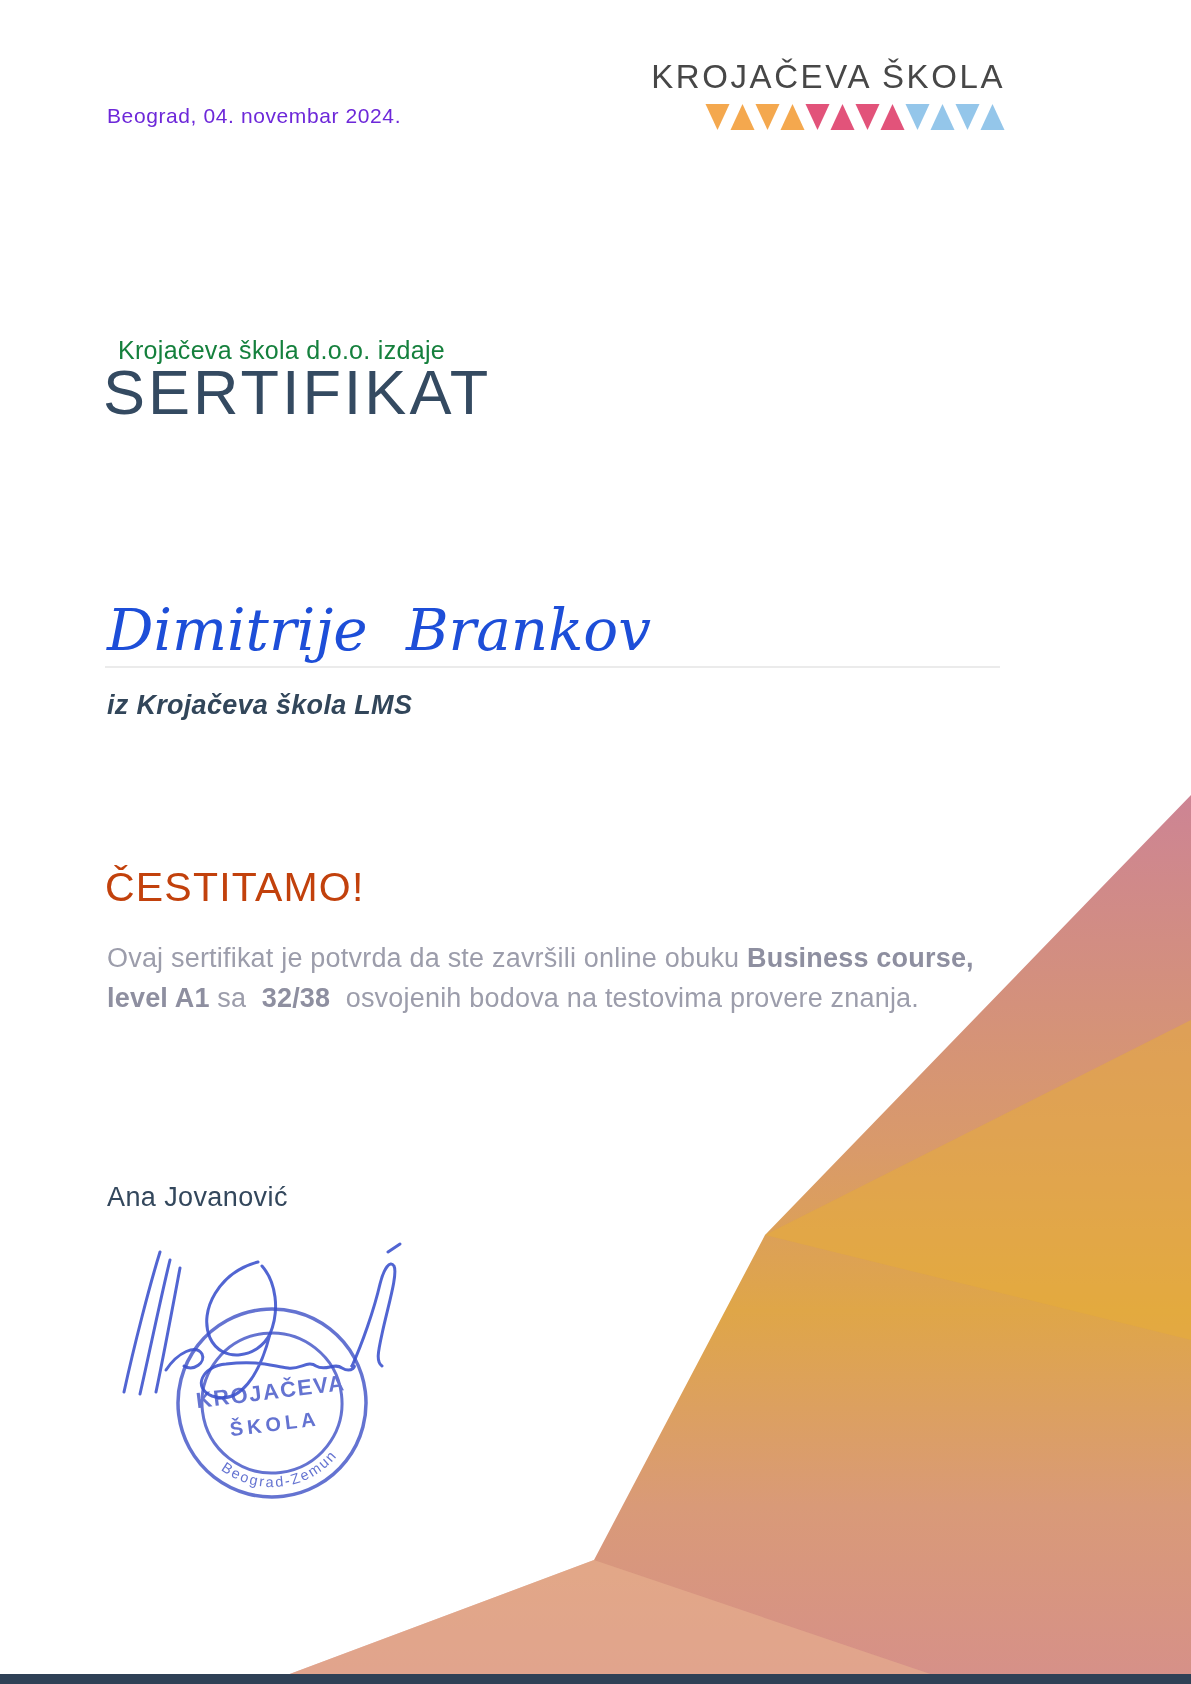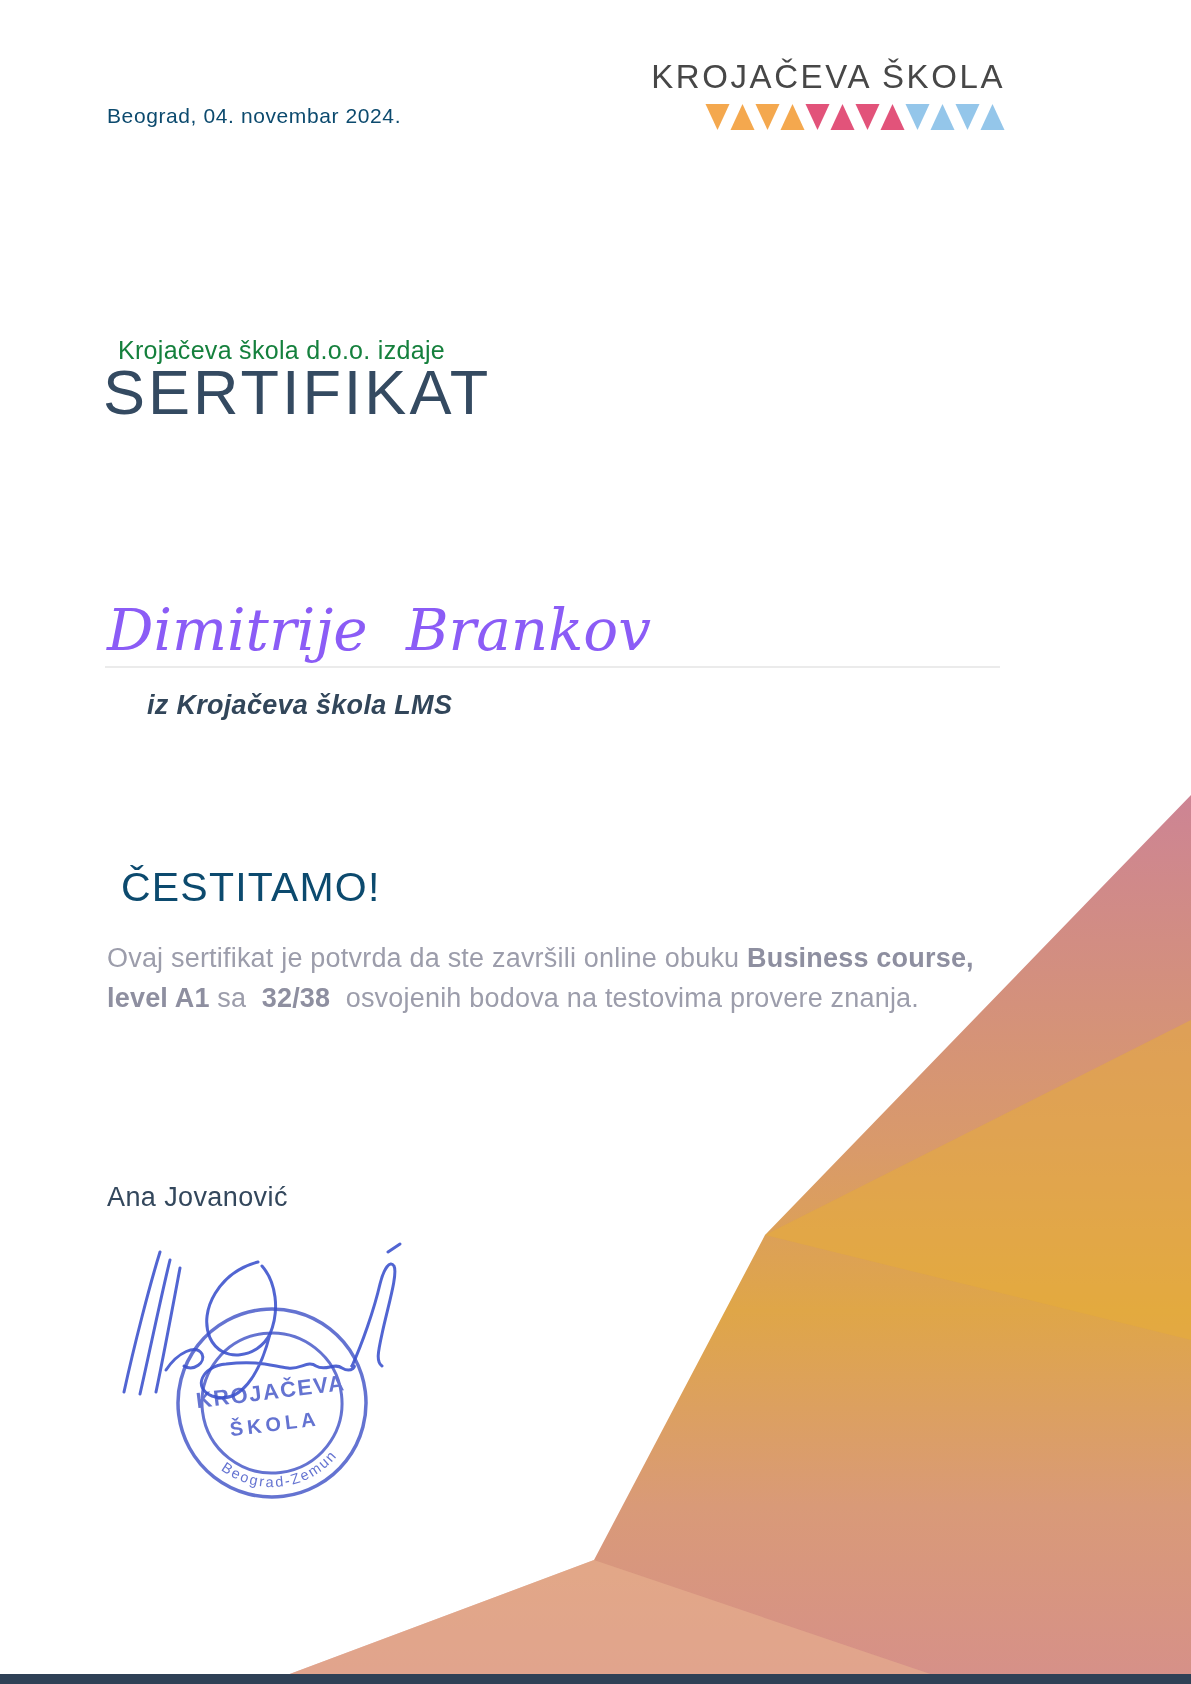--- a/index.html
+++ b/index.html
@@ -8,21 +8,21 @@
     width:1191px;height:1684px;
     overflow:hidden;
     background:#ffffff;
     font-family:"Liberation Sans", sans-serif;
   }
   .abs{position:absolute;}
   
   .date-line{
     left:107px;top:104px;
     font-size:21px;letter-spacing:.6px;
-    color:#0c4a6e;
+    color:#6d28d9;
   }
   .logo-wrap{right:186px;top:58px;text-align:right;}
   .logo-text{
     font-size:33px;font-weight:300;letter-spacing:2.6px;
     color:#474747;white-space:nowrap;text-align:right;
   }
   .logo-stripe{margin-top:8px;display:block;margin-left:auto;}
   
   .issuer-line{
     left:118px;top:336px;
@@ -31,36 +31,36 @@
   .cert-title{
     left:103px;top:356px;
     font-size:63px;font-weight:400;letter-spacing:3px;
     color:#344a61;
   }
   
   .recipient-name{
     left:107px;top:596px;
     font-family:"DejaVu Serif", serif;
     font-style:italic;
-    font-size:58px;color:#8b5cf6;
+    font-size:58px;color:#1d4ed8;
     word-spacing:20px;white-space:nowrap;
   }
   .name-underline{
     left:105px;top:666px;width:895px;height:2px;
     background:#ebebeb;
   }
   .recipient-source{
     left:107px;top:690px;
     font-style:italic;font-weight:bold;
-    font-size:27px;color:#32465a;letter-spacing:.3px;margin-left:40px;
+    font-size:27px;color:#32465a;letter-spacing:.3px;
   }
   
   .congrats-heading{
     left:105px;top:864px;
-    font-size:41px;color:#0c4a6e;letter-spacing:1.2px;margin-left:16px;
+    font-size:41px;color:#c2410c;letter-spacing:1.2px;
   }
   .congrats-body{
     left:107px;top:938px;width:875px;
     font-size:27px;line-height:40px;
     color:#9c9dab;letter-spacing:.2px;
   }
   .congrats-body b{color:#8e8fa0;font-weight:700;}
   
   .signatory-name{
     left:107px;top:1182px;

